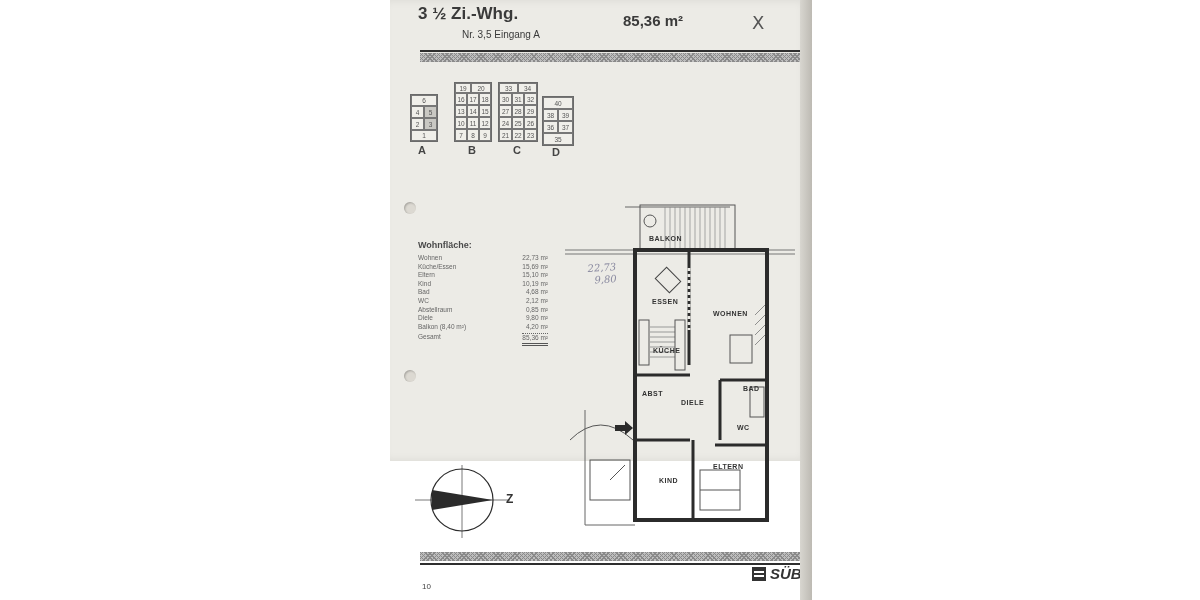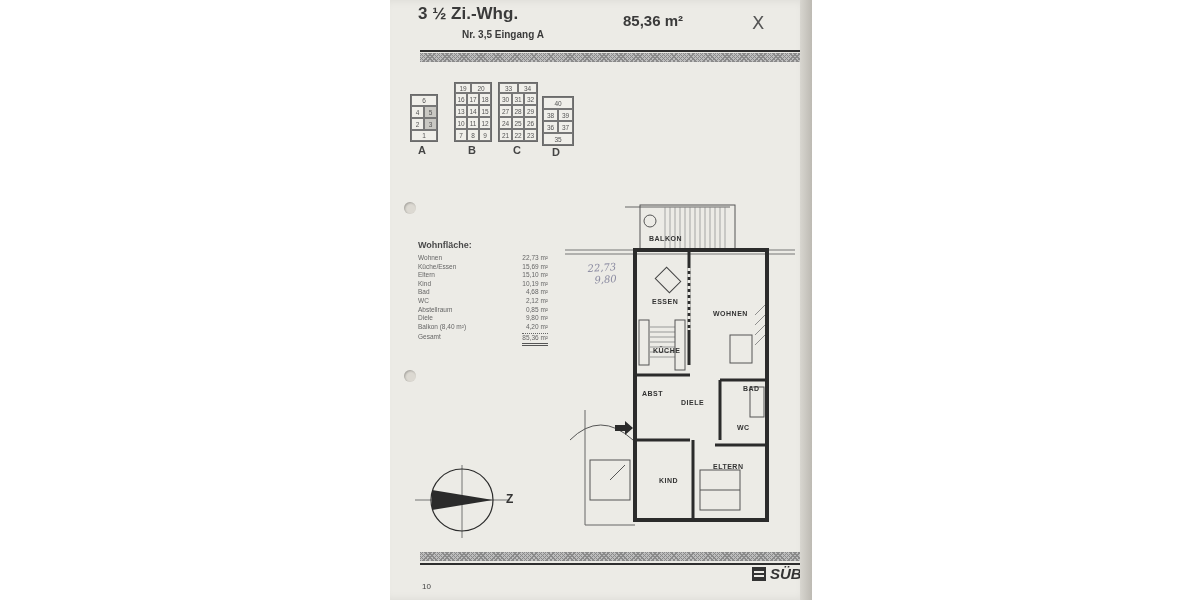--- a/index.html
+++ b/index.html
@@ -1,20 +1,20 @@
 <!DOCTYPE html>
 <html><head>
 <meta charset="utf-8">
 <style>
   html, body { margin:0; padding:0; }
   body { width:1200px; height:600px; background:#ffffff; position:relative; overflow:hidden; font-family:"Liberation Sans", sans-serif; }
-  .page { position:absolute; left:390px; top:0; width:420px; height:600px; background:#ecebe6; box-shadow: inset -6px 0 10px rgba(0,0,0,0.08); }
+  .page { position:absolute; left:390px; top:0; width:420px; height:461px; background:#ecebe6; box-shadow: inset -6px 0 10px rgba(0,0,0,0.08); }
   .page-edge { position:absolute; left:800px; top:0; width:12px; height:600px; background:linear-gradient(90deg,#d8d6d0,#bdbab3); }
   .title { position:absolute; left:28px; top:4px; font-size:17px; font-weight:bold; color:#3a3a3a; }
-  .subtitle { position:absolute; left:28px; top:29px; font-size:10px; font-weight:bold; color:#3a3a3a;padding-left:44px; }
+  .subtitle { position:absolute; left:28px; top:29px; font-size:10px; font-weight:normal; color:#3a3a3a;padding-left:44px; }
   .area-total { position:absolute; left:233px; top:12px; font-size:15px; font-weight:bold; color:#3a3a3a; }
   .mark { position:absolute; left:362px; top:12px; font-size:18px; color:#555; font-family:"DejaVu Sans", sans-serif; }
   .hatch { position:absolute; left:30px; width:385px; height:9px; background-color:#bdbdbd;
     background-image: repeating-linear-gradient(45deg, #8a8a8a 0 1px, transparent 1px 3px), repeating-linear-gradient(-45deg, #8a8a8a 0 1px, transparent 1px 3px); }
   .rule { position:absolute; left:30px; width:385px; height:2px; background:#2e2e2e; }
   .blocks { position:absolute; left:12px; top:80px; }
   .blk { position:absolute; border:1px solid #6a6a6a; background:#f0efea; }
   .cell { position:absolute; border:1px solid #777; font-size:6.5px; color:#555; display:flex; align-items:center; justify-content:center; box-sizing:border-box; }
   .cell.shade { background:#c9c8c3; }
   .blk-label { position:absolute; font-size:11px; color:#444; font-weight:bold; }

